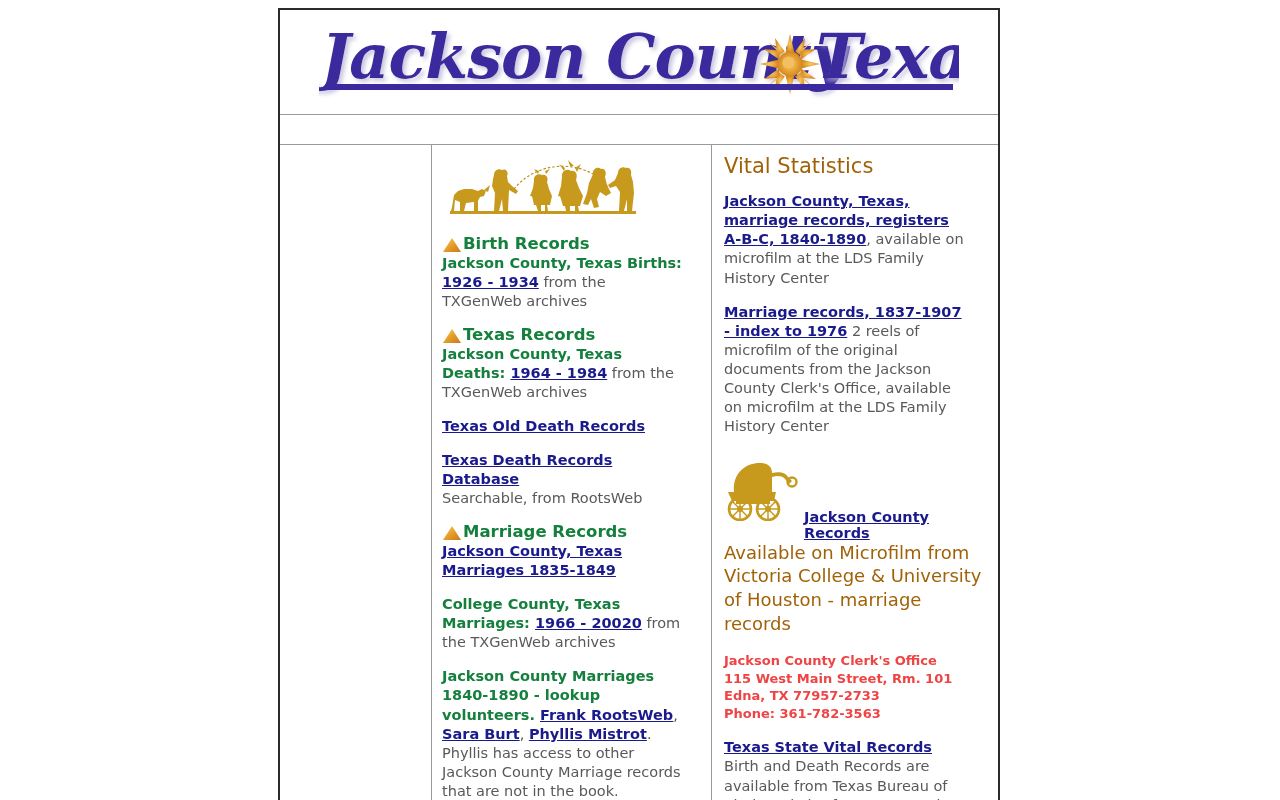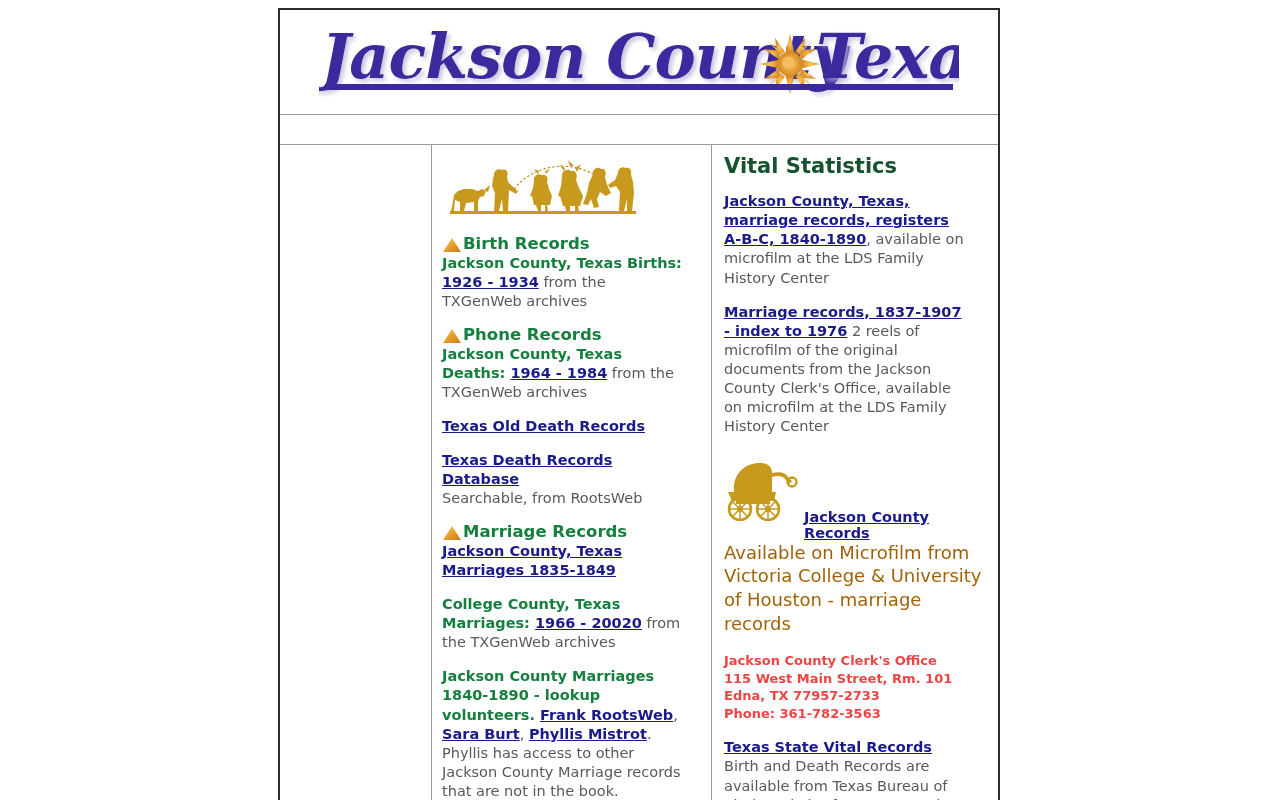--- a/index.html
+++ b/index.html
@@ -123,22 +123,22 @@
 
   a.lnk {
     color: #1a1a8c;
     text-decoration: underline;
     font-weight: bold;
   }
 
   h2.vital {
     margin: 6px 0 14px 0;
     font-size: 21px;
-    font-weight: bold;
-    color: #14532d;
+    font-weight: normal;
+    color: #a16207;
     line-height: 1.1;
   }
 
   .addr {
     font-size: 13px;
     font-weight: bold;
     color: #ef4444;
     line-height: 1.38;
     margin: 16px 0 6px 0;
   }
@@ -285,21 +285,21 @@
         <span>Birth Records</span>
       </div>
       <p class="blk">
         <span class="b-navy">Jackson County, Texas Births: </span><a class="lnk" href="#">1926 - 1934</a><span> from the TXGenWeb archives</span>
       </p>
 
       <div class="gold-head">
         <svg class="tri" width="20" height="16" viewBox="0 0 20 16">
           <path d="M10,1 L19,15 L1,15 Z" fill="url(#triG1)"></path>
         </svg>
-        <span>Phone Records</span>
+        <span>Texas Records</span>
       </div>
       <p class="blk">
         <span class="b-navy">Jackson County, Texas Deaths: </span><a class="lnk" href="#">1964 - 1984</a><span> from the TXGenWeb archives</span>
       </p>
 
       <p class="blk spaced">
         <a class="lnk" href="#">Texas Old Death Records</a>
       </p>
 
       <p class="blk spaced">

